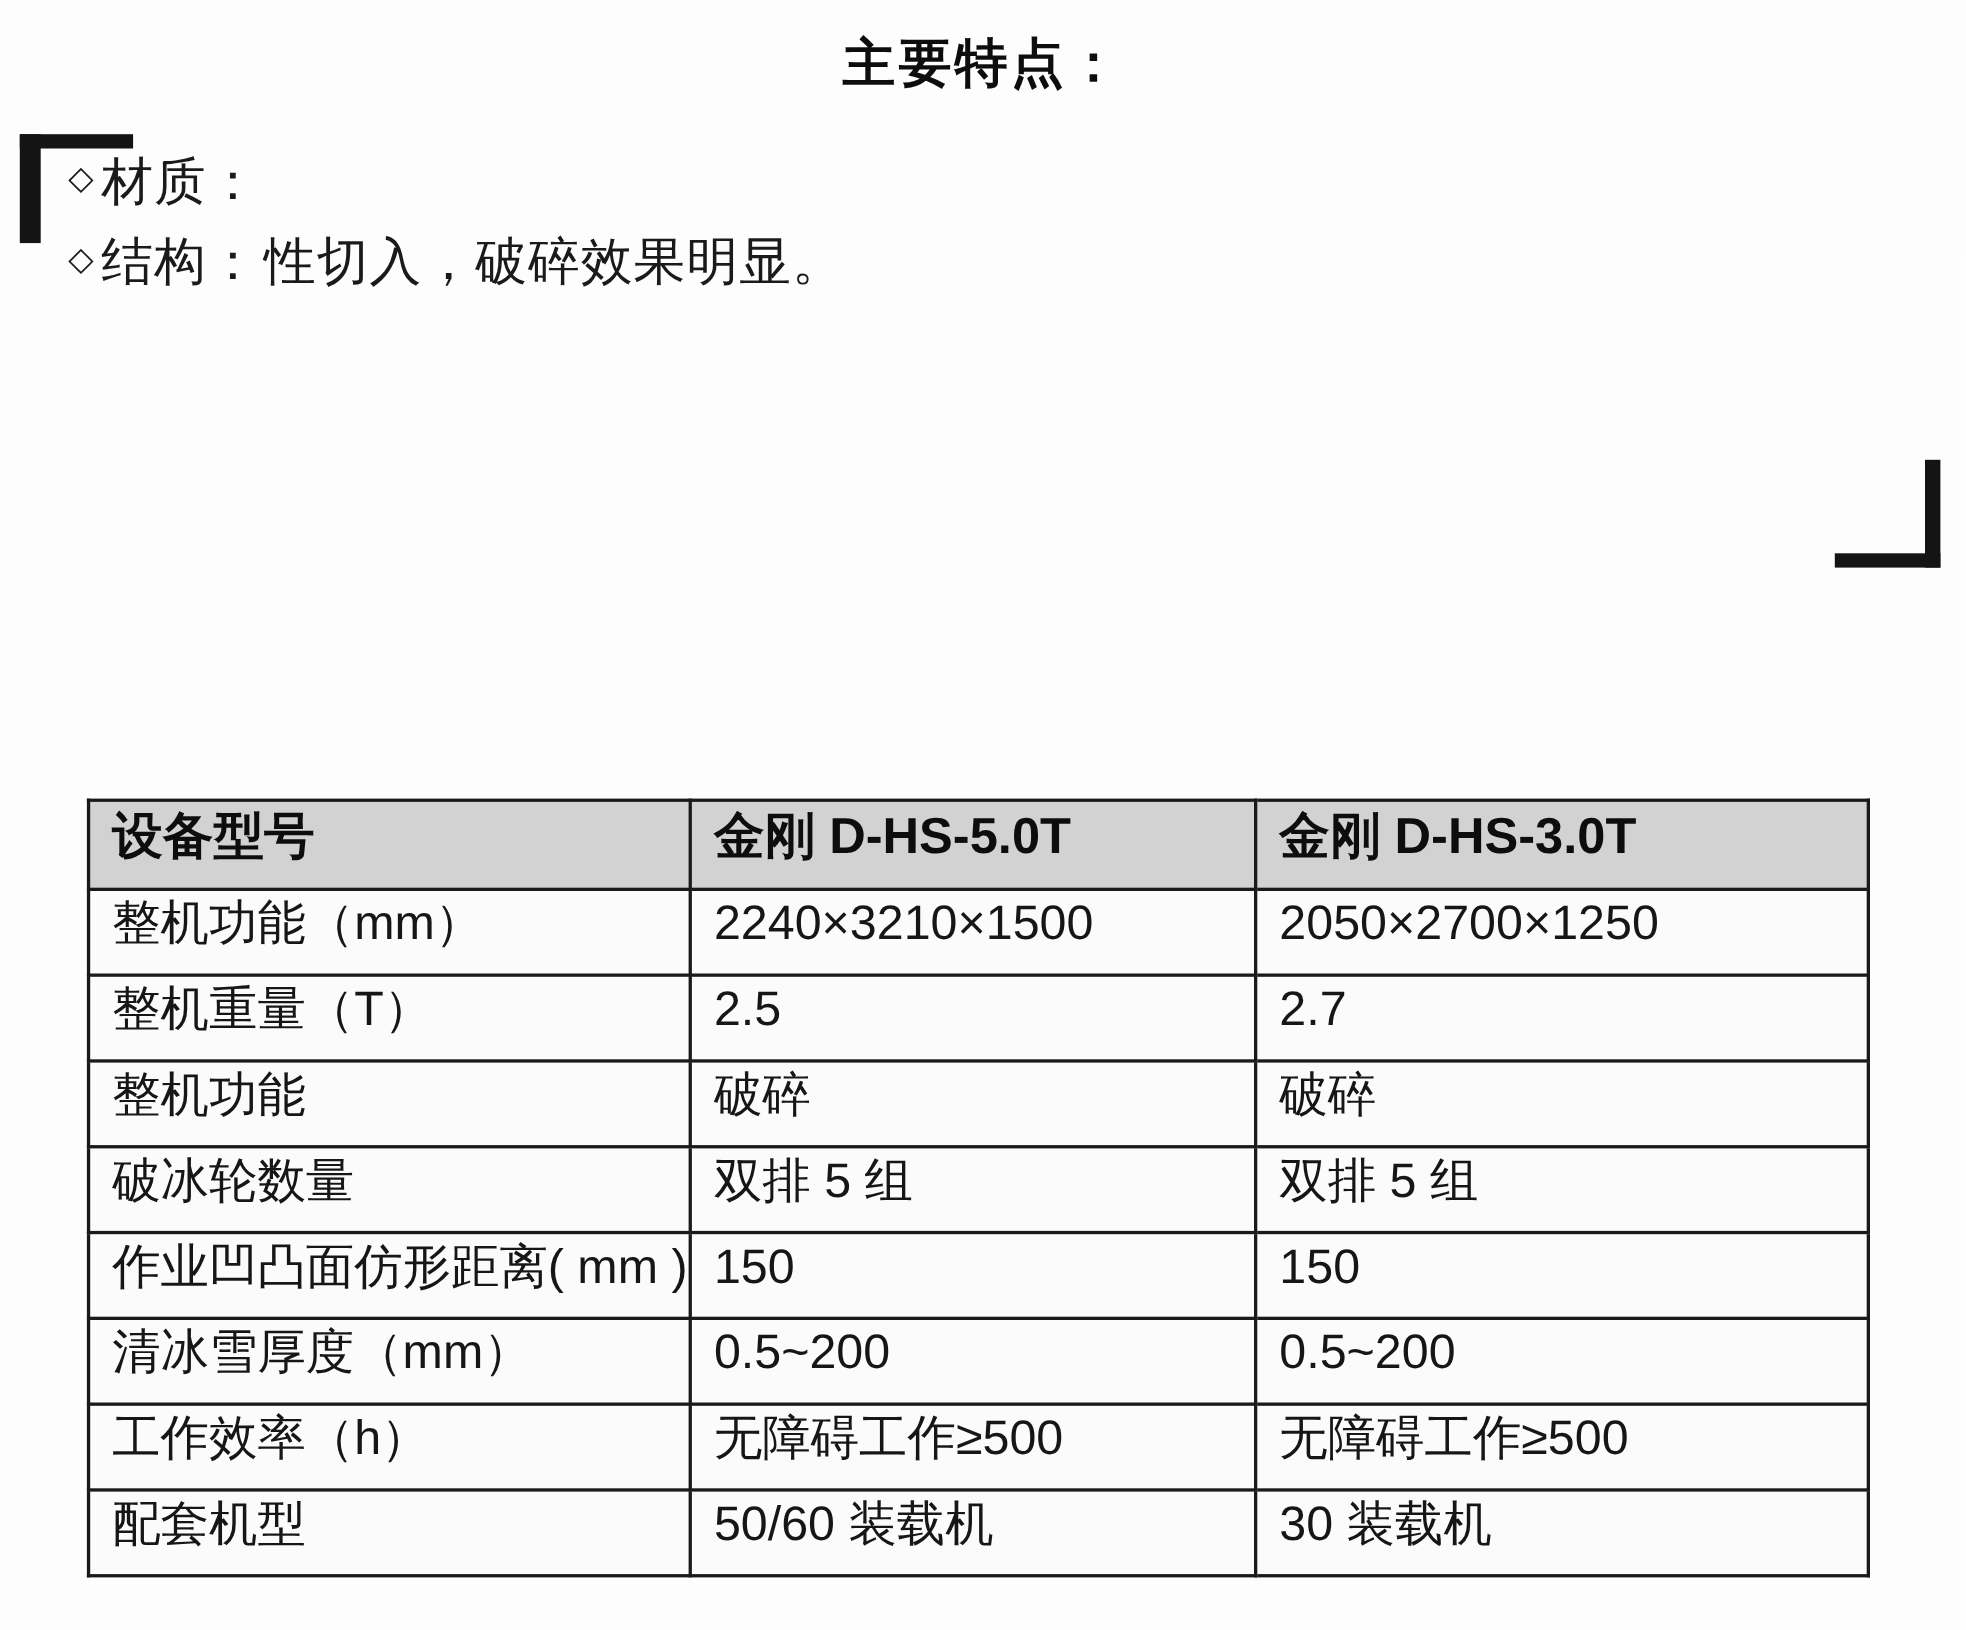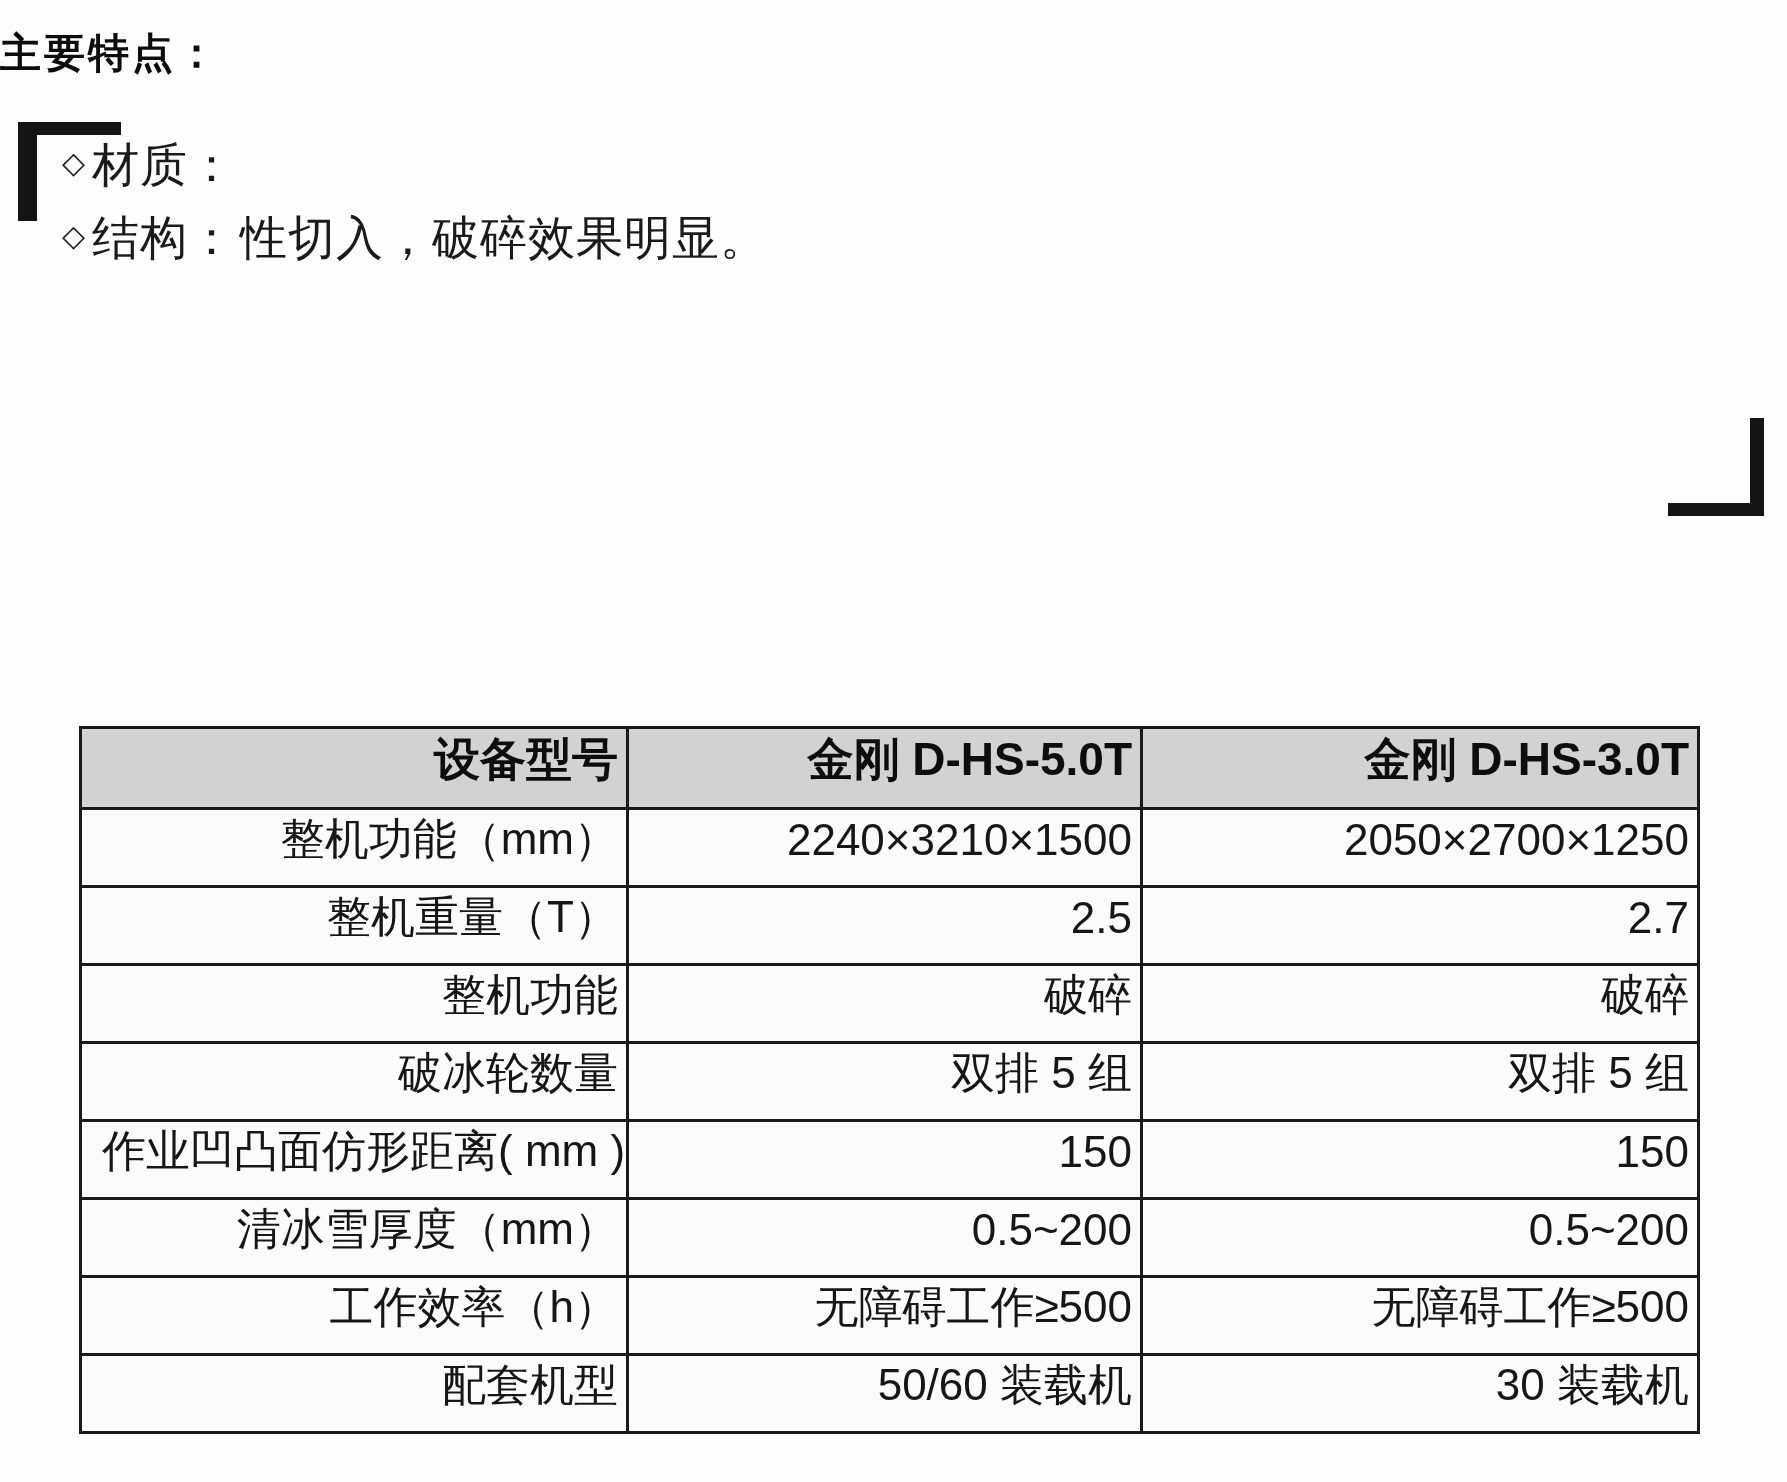--- a/index.html
+++ b/index.html
@@ -11,21 +11,22 @@
     background:#fdfdfd;
     overflow:hidden;
     font-family:"Liberation Sans", sans-serif;
     color:#141414;
   }
 
   
   .title {
     position:absolute;
     left:0; right:0; top:26px;
-    font-size:41px;
+    text-align:center;
+    font-size:48px;
     font-weight:700;
     letter-spacing:3px;
     color:#0d0d0d;
   }
 
   
   .corner-tl {
     position:absolute;
     left:18px; top:122px;
     width:103px; height:99px;
@@ -69,21 +70,21 @@
   
   .spec-table {
     position:absolute;
     left:79px; top:726px;
     width:1618px;
     border-collapse:collapse;
     table-layout:fixed;
   }
   .spec-table th, .spec-table td {
     border:3px solid #1a1a1a;
-    text-align:right;
+    text-align:left;
     vertical-align:middle;
     padding:0 8px 16px 20px;
     white-space:nowrap;
     overflow:hidden;
     background:#fbfbfb;
   }
   .spec-table th {
     height:72px;
     font-size:46px;
     font-weight:700;

